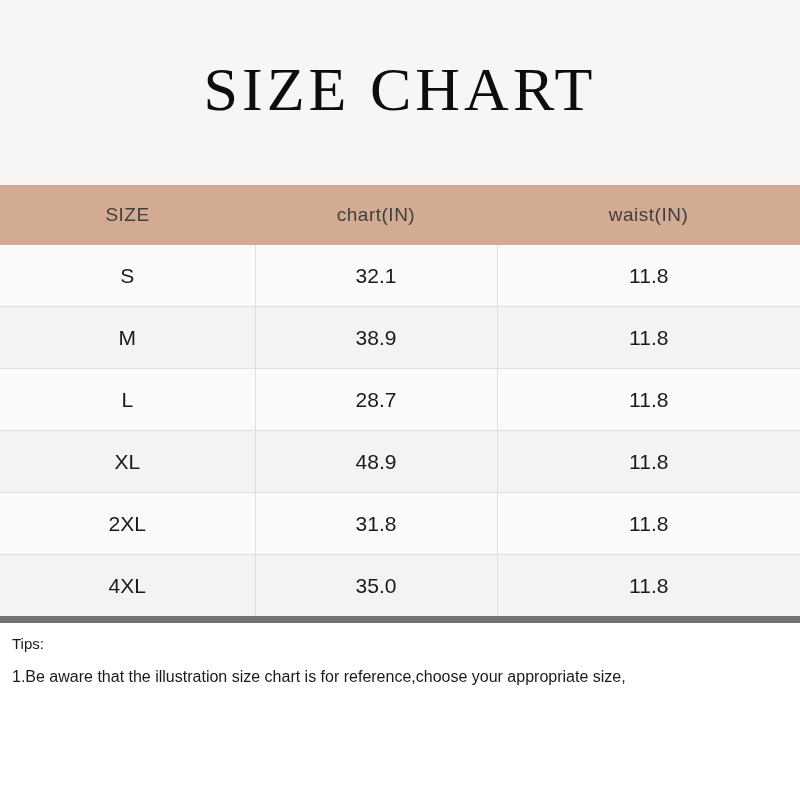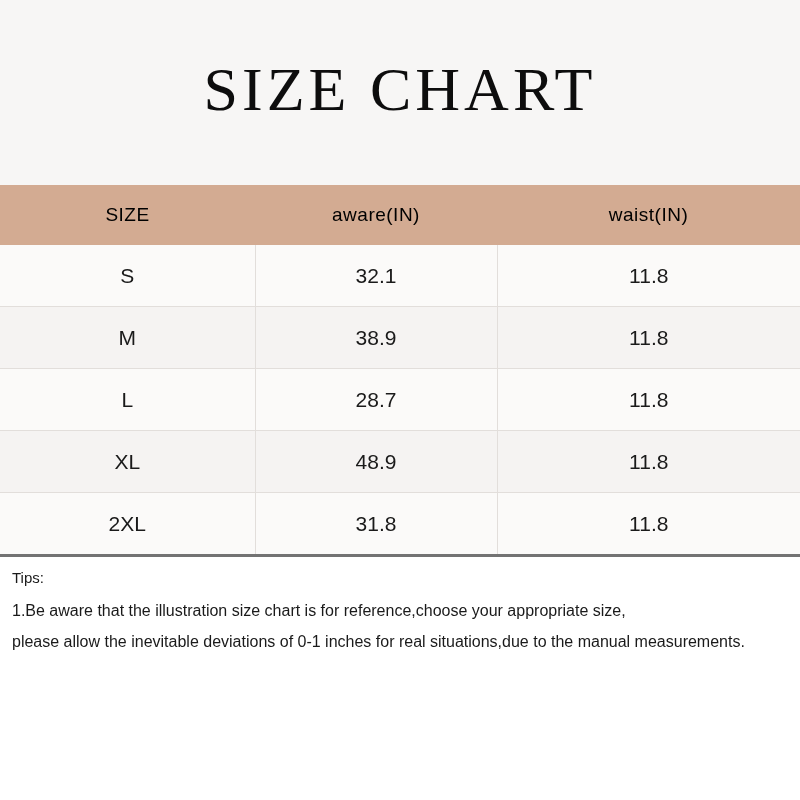--- a/index.html
+++ b/index.html
@@ -40,21 +40,21 @@
   table.size-table {
     width: 800px;
     border-collapse: collapse;
     table-layout: fixed;
   }
   table.size-table thead tr {
     background: #d3ab92;
   }
   table.size-table thead th {
     height: 58px;
-    color: #000000;
+    color: #404040;
     font-size: 19px;
     font-weight: 400;
     text-align: center;
     border: none;
     letter-spacing: 0.5px;
   }
   table.size-table tbody tr {
     background: #fbfaf9;
   }
   table.size-table tbody tr:nth-child(even) {
@@ -75,21 +75,21 @@
   table.size-table tbody tr:last-child td {
     border-bottom: none;
   }
   .col-size { width: 255px; }
   .col-bust { width: 242px; }
   .col-waist { width: 303px; }
 
   .tips {
     flex: 1;
     background: #ffffff;
-    border-top: 3px solid #737373;
+    border-top: 7px solid #737373;
     padding: 12px 12px 4px 12px;
     box-sizing: border-box;
   }
   .tips-title {
     font-size: 15px;
     color: #1a1a1a;
     margin: 0 0 14px 0;
     font-weight: 400;
   }
   .tips-line {
@@ -111,21 +111,21 @@
 
   <table class="size-table">
     <colgroup>
       <col class="col-size">
       <col class="col-bust">
       <col class="col-waist">
     </colgroup>
     <thead>
       <tr>
         <th>SIZE</th>
-        <th>aware(IN)</th>
+        <th>chart(IN)</th>
         <th>waist(IN)</th>
       </tr>
     </thead>
     <tbody>
       <tr>
         <td>S</td>
         <td>32.1</td>
         <td>11.8</td>
       </tr>
       <tr>
@@ -141,22 +141,26 @@
       <tr>
         <td>XL</td>
         <td>48.9</td>
         <td>11.8</td>
       </tr>
       <tr>
         <td>2XL</td>
         <td>31.8</td>
         <td>11.8</td>
       </tr>
+      <tr>
+        <td>4XL</td>
+        <td>35.0</td>
+        <td>11.8</td>
+      </tr>
     </tbody>
   </table>
 
   <div class="tips">
     <p class="tips-title">Tips:</p>
     <p class="tips-line">1.Be aware that the illustration size chart is for reference,choose your appropriate size,</p>
-    <p class="tips-line">please allow the inevitable deviations of 0-1 inches for real situations,due to the manual measurements.</p>
   </div>
 
 </div>
 
 </body></html>

